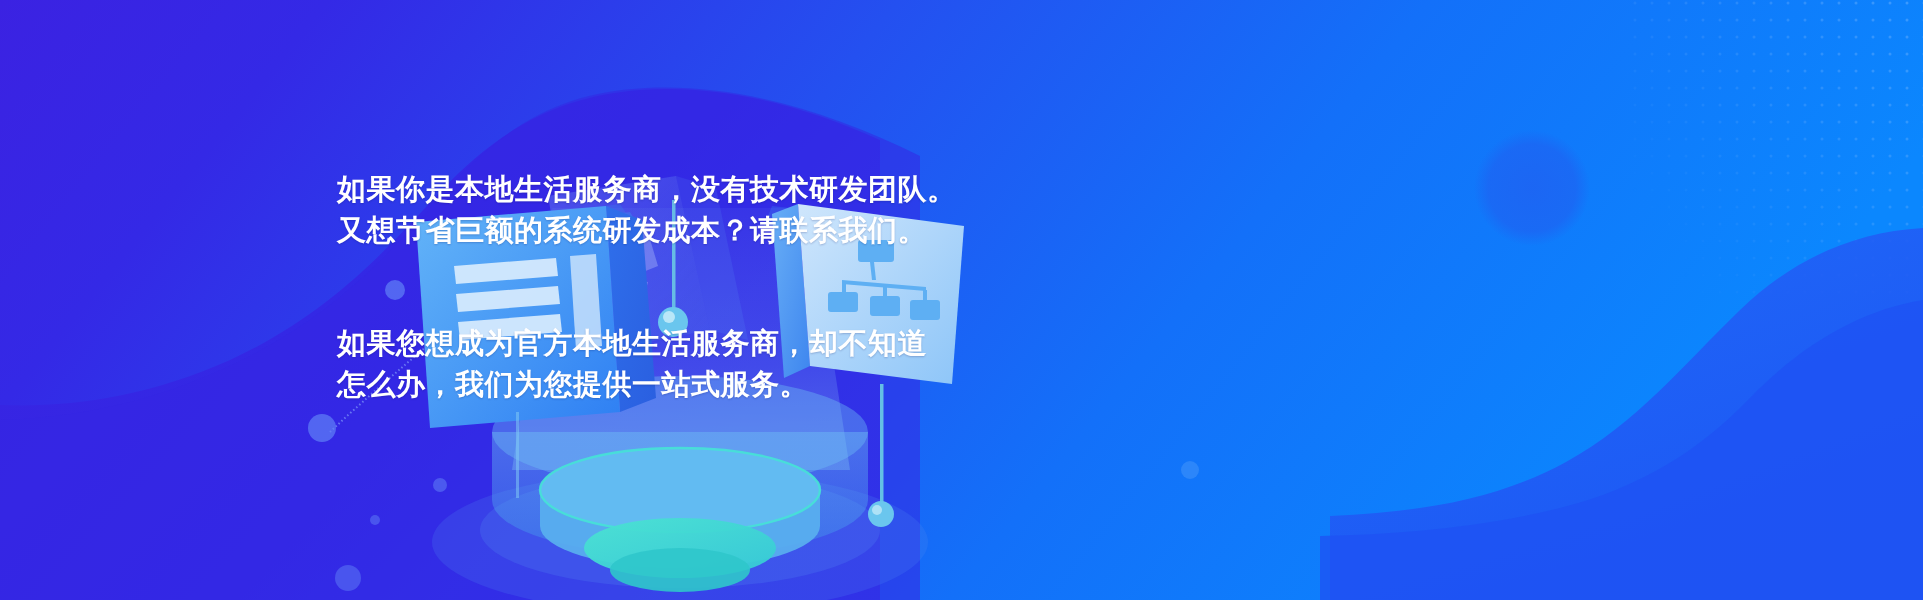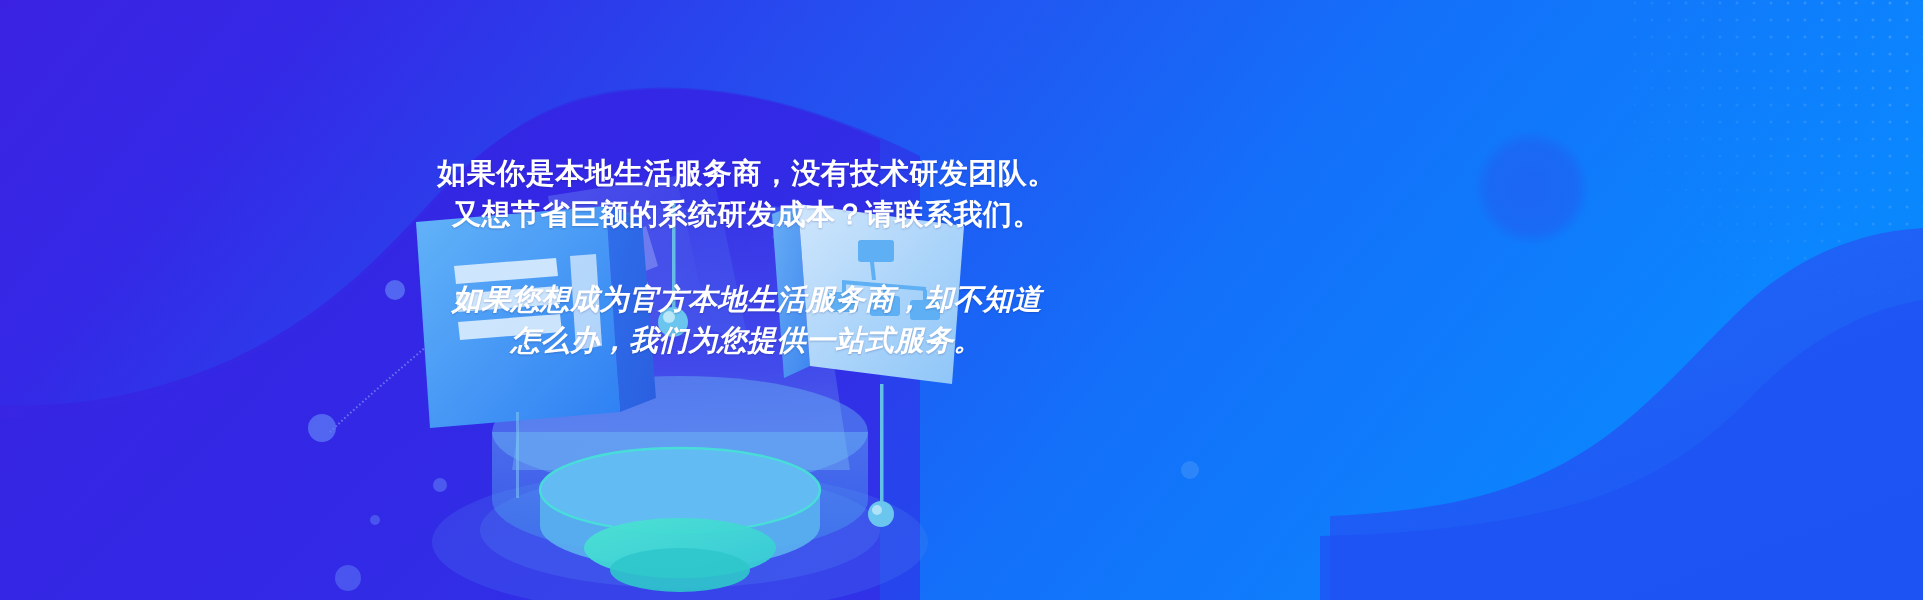--- a/index.html
+++ b/index.html
@@ -24,35 +24,34 @@
     inset: 0;
     width: 100%;
     height: 100%;
     pointer-events: none;
   }
 
   
   .copy {
     position: absolute;
     left: 337px;
-    top: 124px;
+    top: 140px;
     width: 820px;
     z-index: 40;
-    text-align: center;
   }
   .para {
     color: #ffffff;
     font-size: 29px;
     font-weight: bold;
     line-height: 41px;
     letter-spacing: 0.5px;
     text-shadow: 0 1px 2px rgba(10,20,90,0.22);
     white-space: pre-line;
   }
-  .para.second { margin-top: 44px; font-style: italic; }
+  .para.second { margin-top: 72px; }
 
   
   .illo {
     position: absolute;
     left: 380px;
     top: 170px;
     width: 620px;
     height: 430px;
     z-index: 25;
   }

